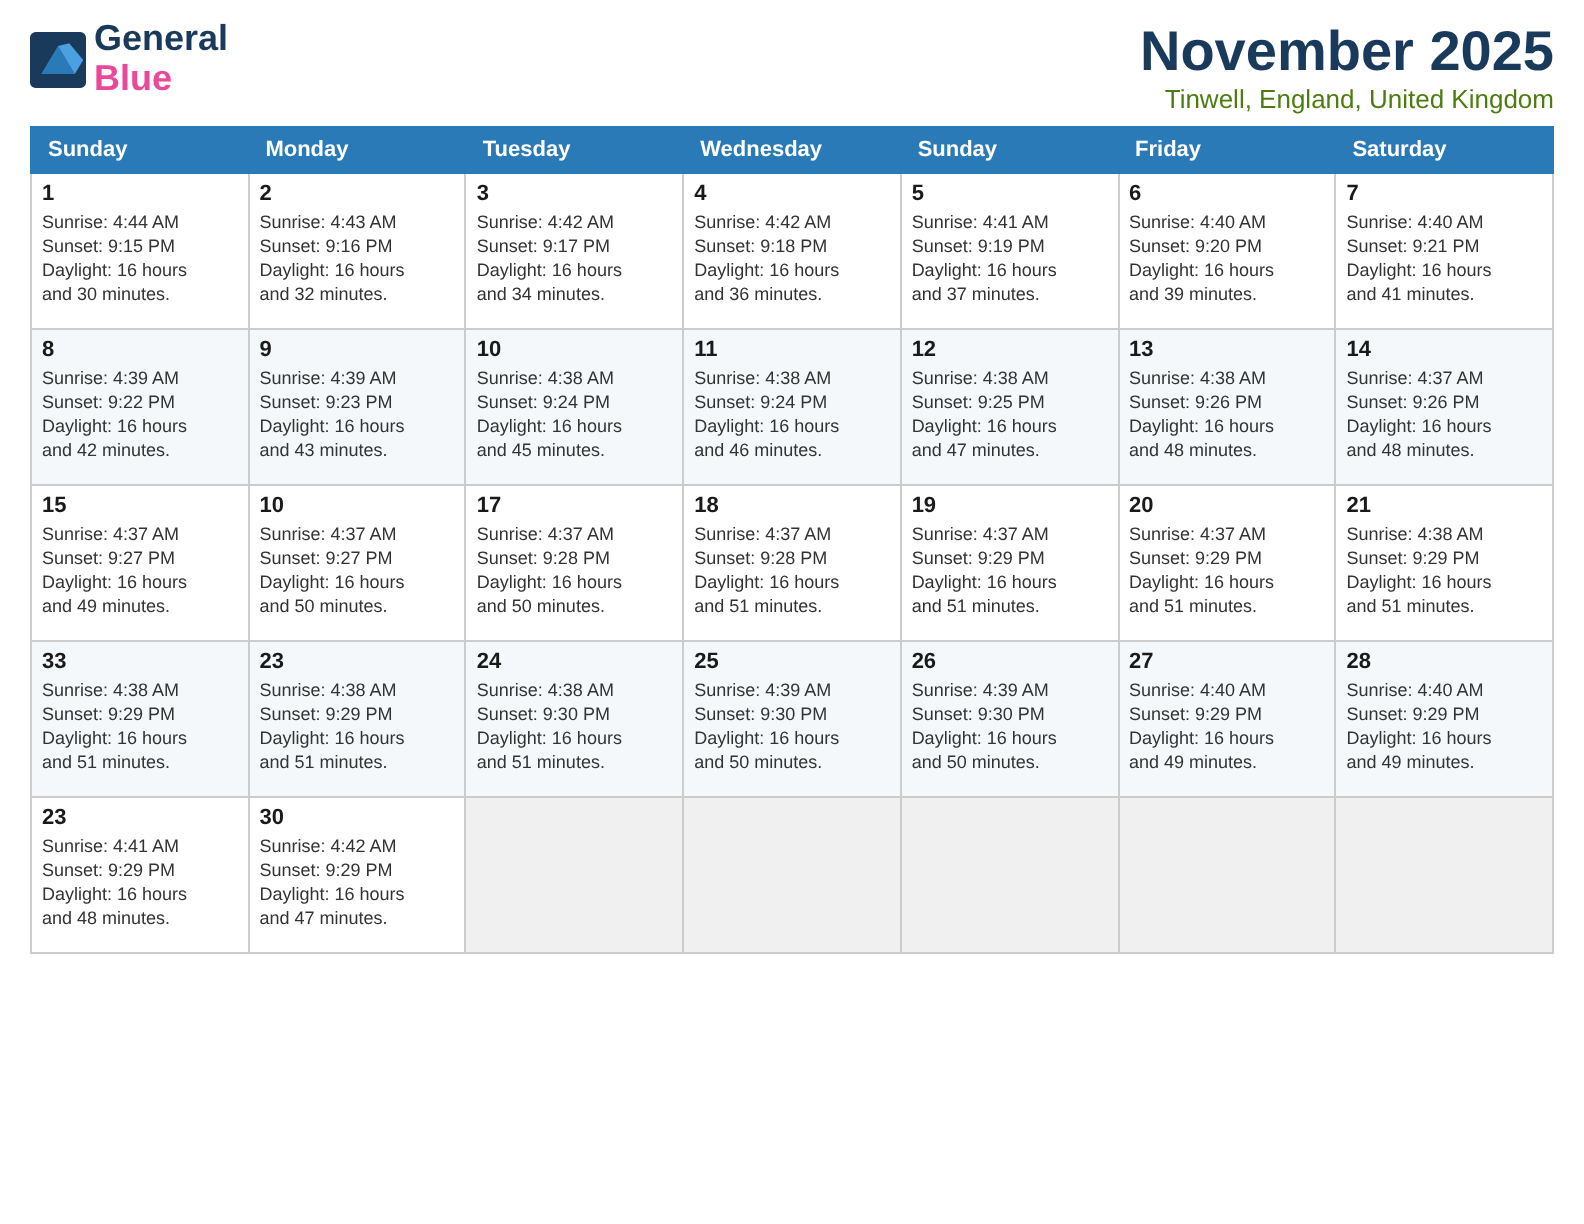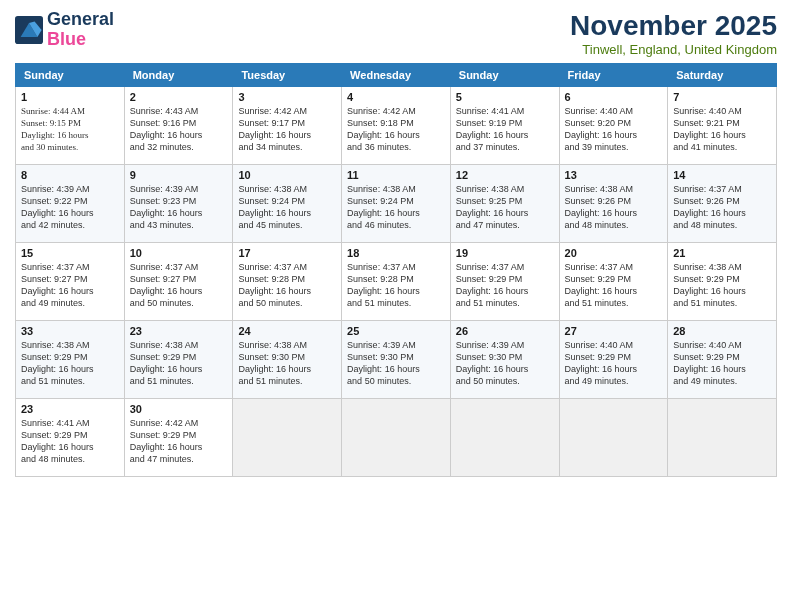--- a/index.html
+++ b/index.html
@@ -124,21 +124,21 @@
           <th>Wednesday</th>
           <th>Sunday</th>
           <th>Friday</th>
           <th>Saturday</th>
         </tr>
     </thead>
     <tbody id="calendar-body">
     <tr>
           <td>
             <span class="day-num">1</span>
-            <div class="day-info" style="white-space: pre-line; font-family: Liberation Serif, serif;">Sunrise: 4:44 AM
+            <div class="day-info" style="white-space: pre-line;">Sunrise: 4:44 AM
 Sunset: 9:15 PM
 Daylight: 16 hours
 and 30 minutes.</div>
           </td>
           <td>
             <span class="day-num">2</span>
             <div class="day-info" style="white-space: pre-line;">Sunrise: 4:43 AM
 Sunset: 9:16 PM
 Daylight: 16 hours
 and 32 minutes.</div>

